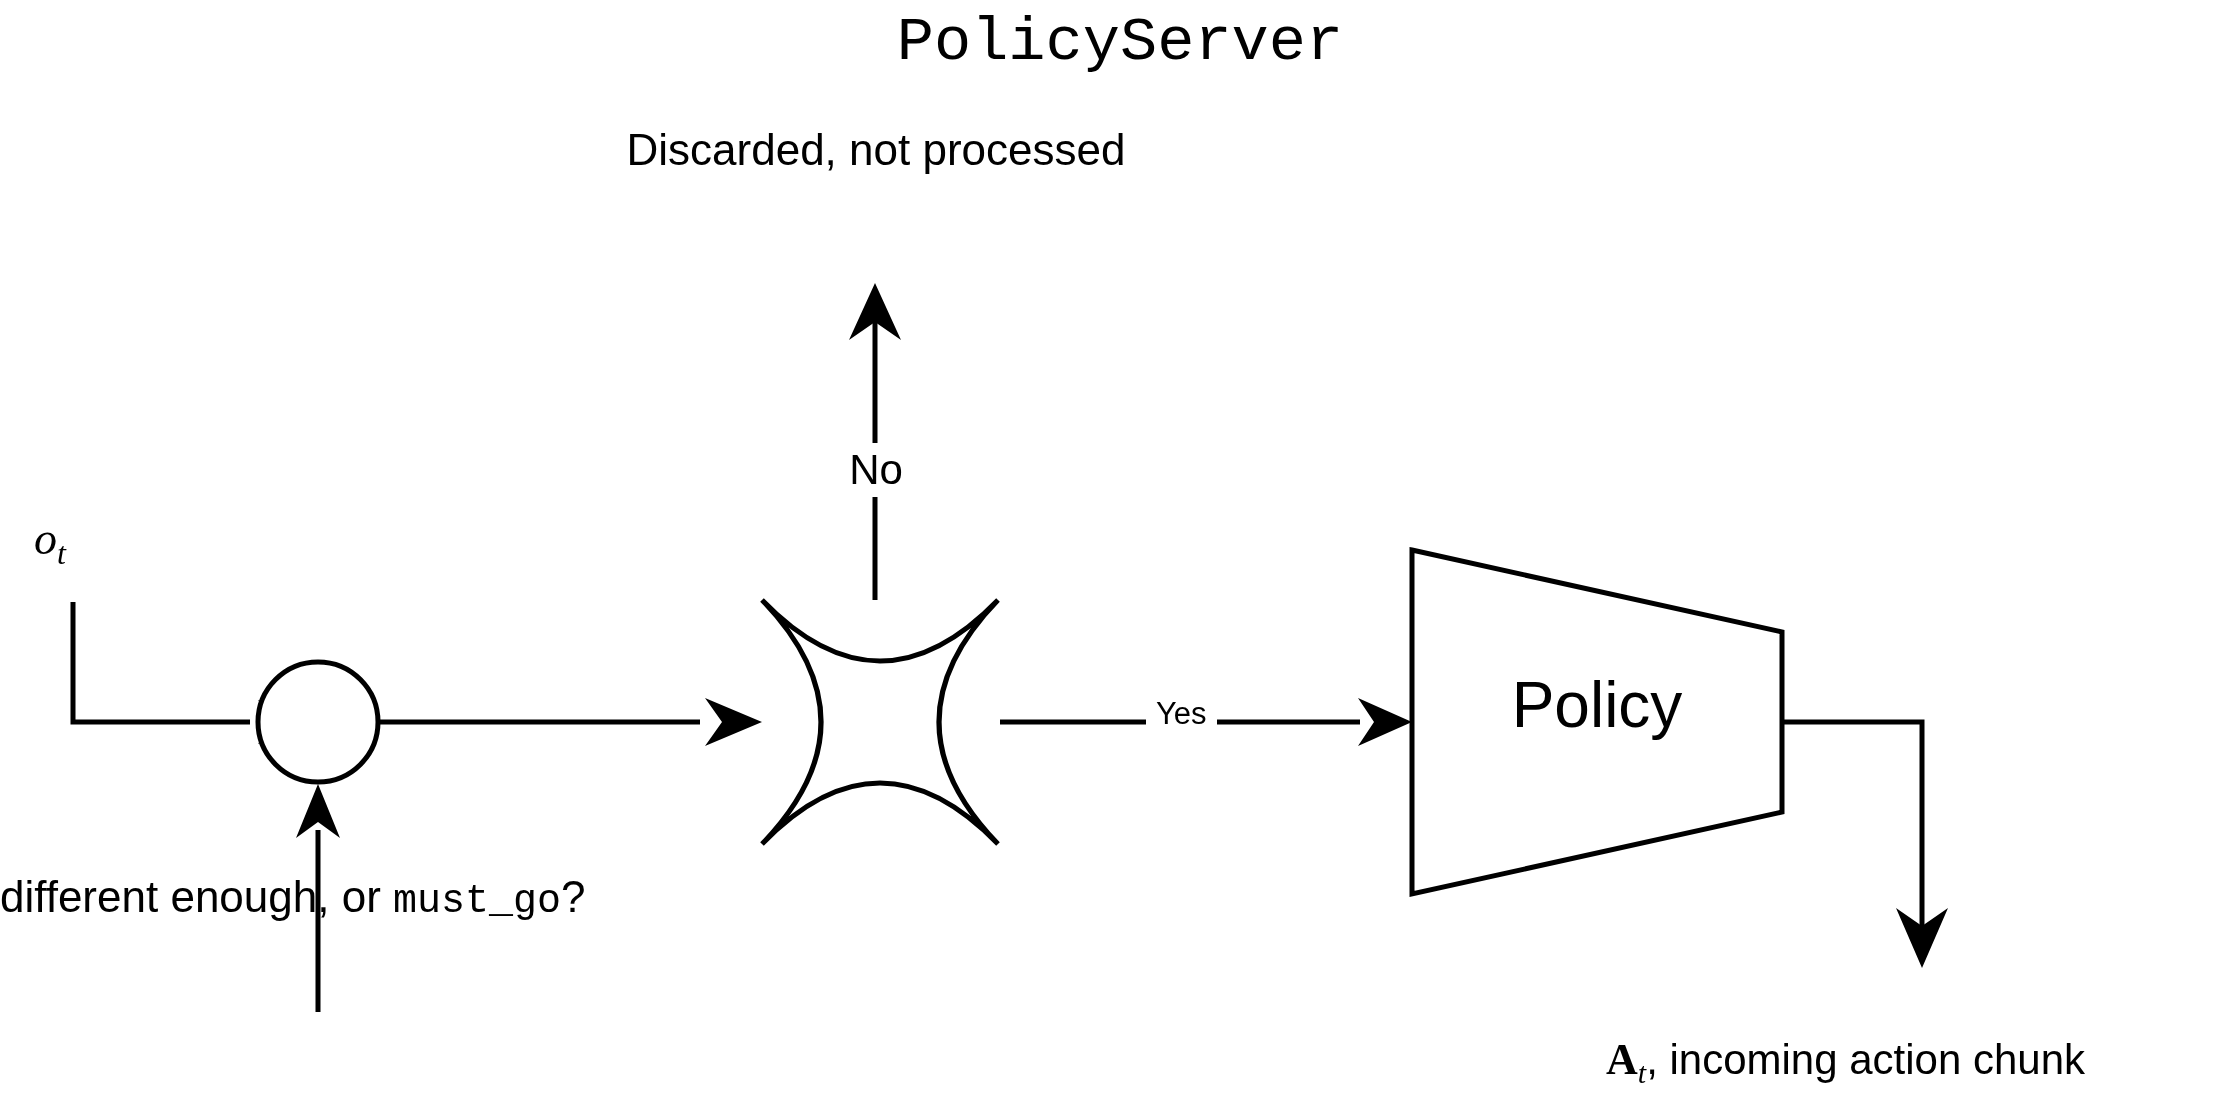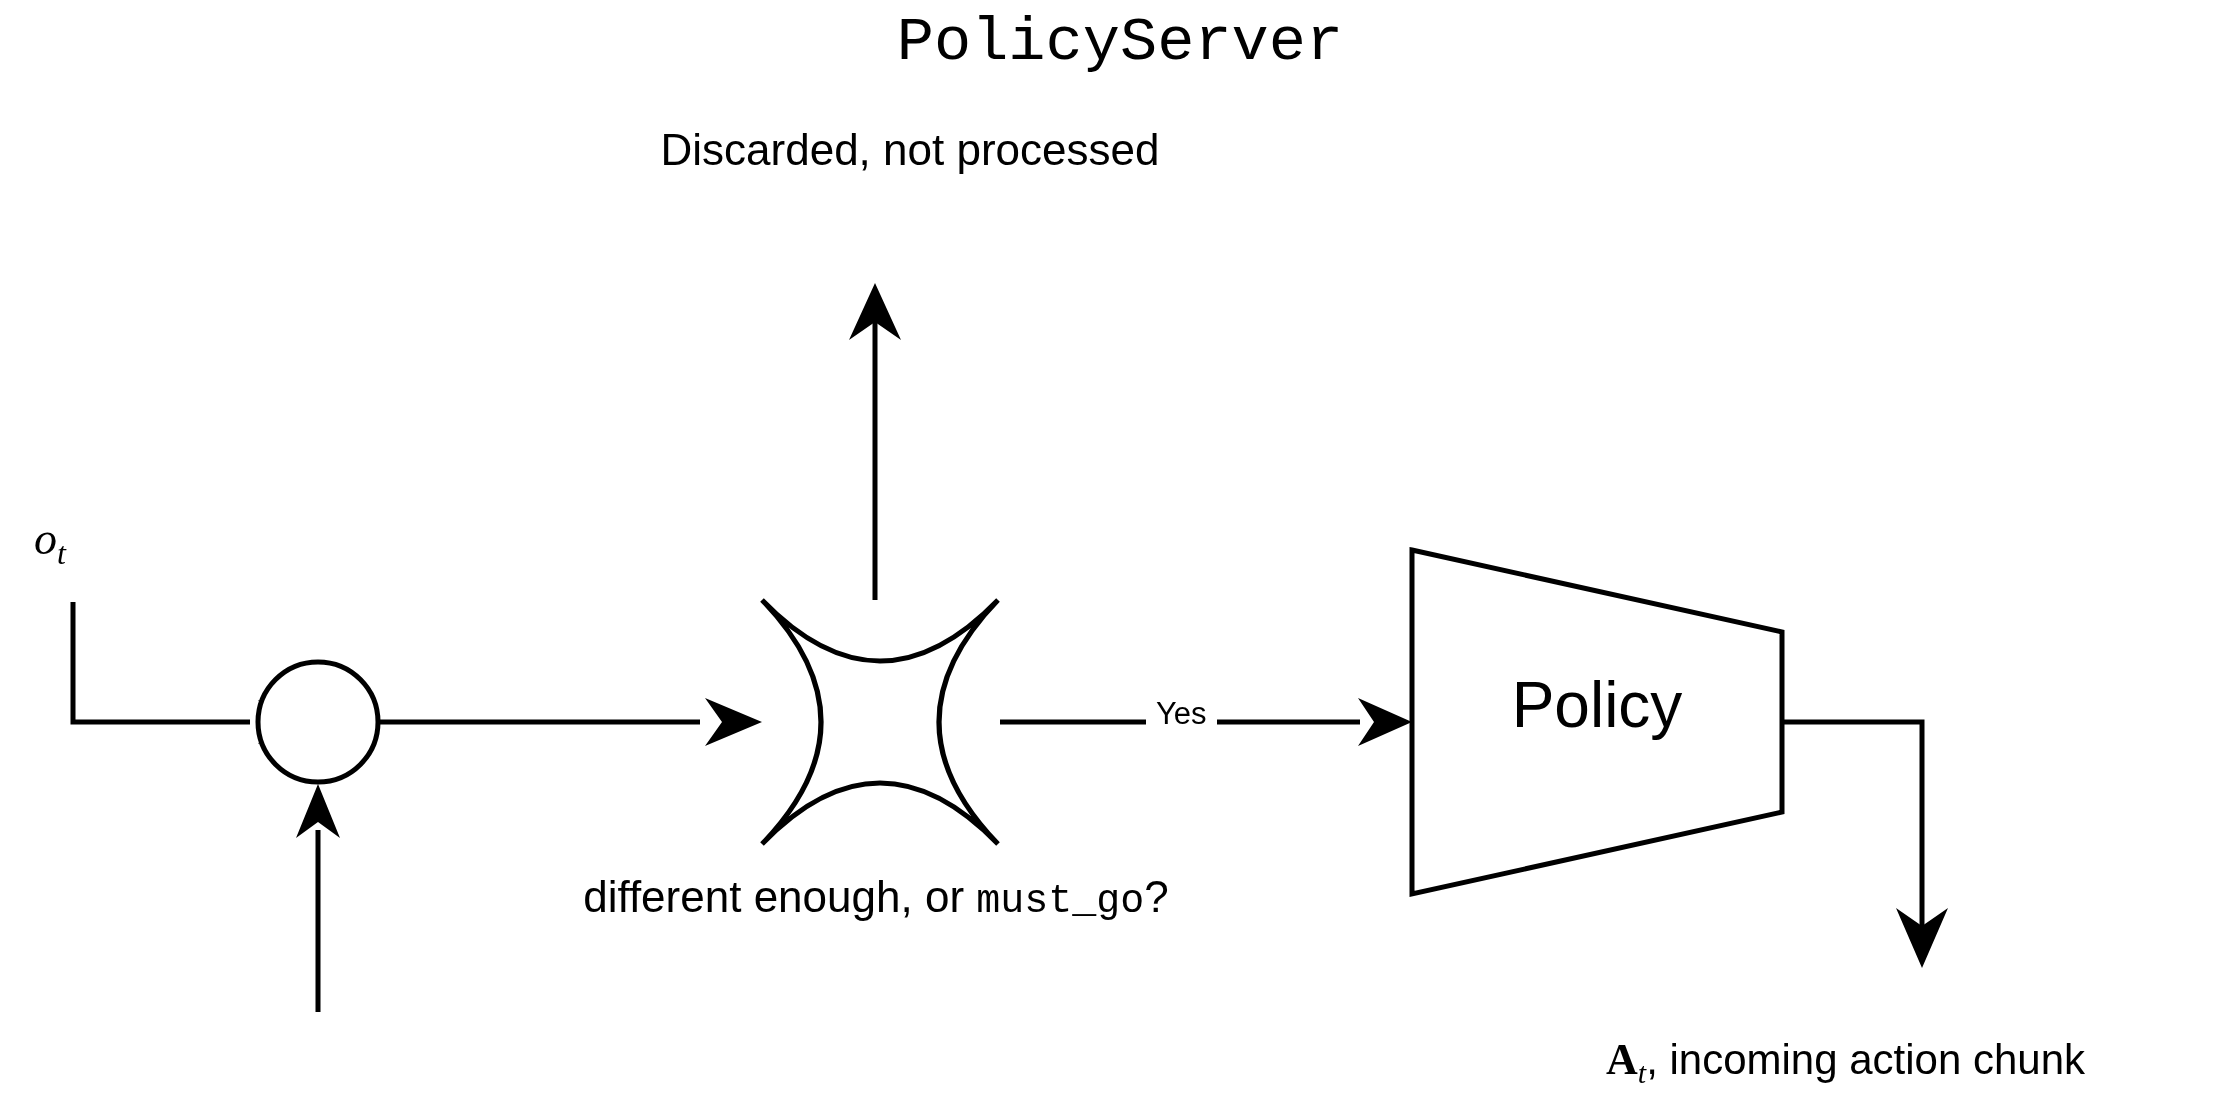--- a/index.html
+++ b/index.html
@@ -71,21 +71,20 @@
     text-align: center;
     font-size: 62px;
     letter-spacing: 0px;
   }
   #discarded-label {
     left: 0;
     top: 128px;
     width: 1752px;
     text-align: center;
     font-size: 44px;
-    margin-left: 34px;
   }
   #no-label {
     left: 0;
     top: 443px;
     width: 1752px;
     text-align: center;
     font-size: 42px;
     background: #ffffff;
     padding: 6px 0;
   }
@@ -104,21 +103,20 @@
     left: 1412px;
     top: 673px;
     width: 370px;
     text-align: center;
     font-size: 64px;
   }
   #question-label {
     left: 0;
     top: 875px;
     width: 1752px;
-    text-align: center;
     font-size: 44px;
   }
   #question-label .mono {
     font-size: 40px;
   }
   #obs-label {
     left: 34px;
     top: 516px;
     font-size: 46px;
   }
@@ -184,20 +182,23 @@
 
     <path class="stroke" d="M 1782 722 L 1922 722 L 1922 930"></path>
     <polygon class="arrowhead" points="1896,908 1922,968 1948,908 1922,926"></polygon>
 
   </svg>
 
   <div class="txt mono" id="title-text">PolicyServer</div>
 
   <div class="txt sans" id="discarded-label">Discarded, not processed</div>
 
+  <div class="txt sans" id="no-label">
+    <span id="no-label-inner">No</span>
+  </div>
 
   <div class="txt sans" id="yes-label">Yes</div>
 
   <div class="txt sans" id="policy-label">Policy</div>
 
   <div class="txt sans" id="question-label">
     <span>different enough, or </span><span class="mono">must_go</span><span>?</span>
   </div>
 
   <div class="txt serif-it" id="obs-label">

